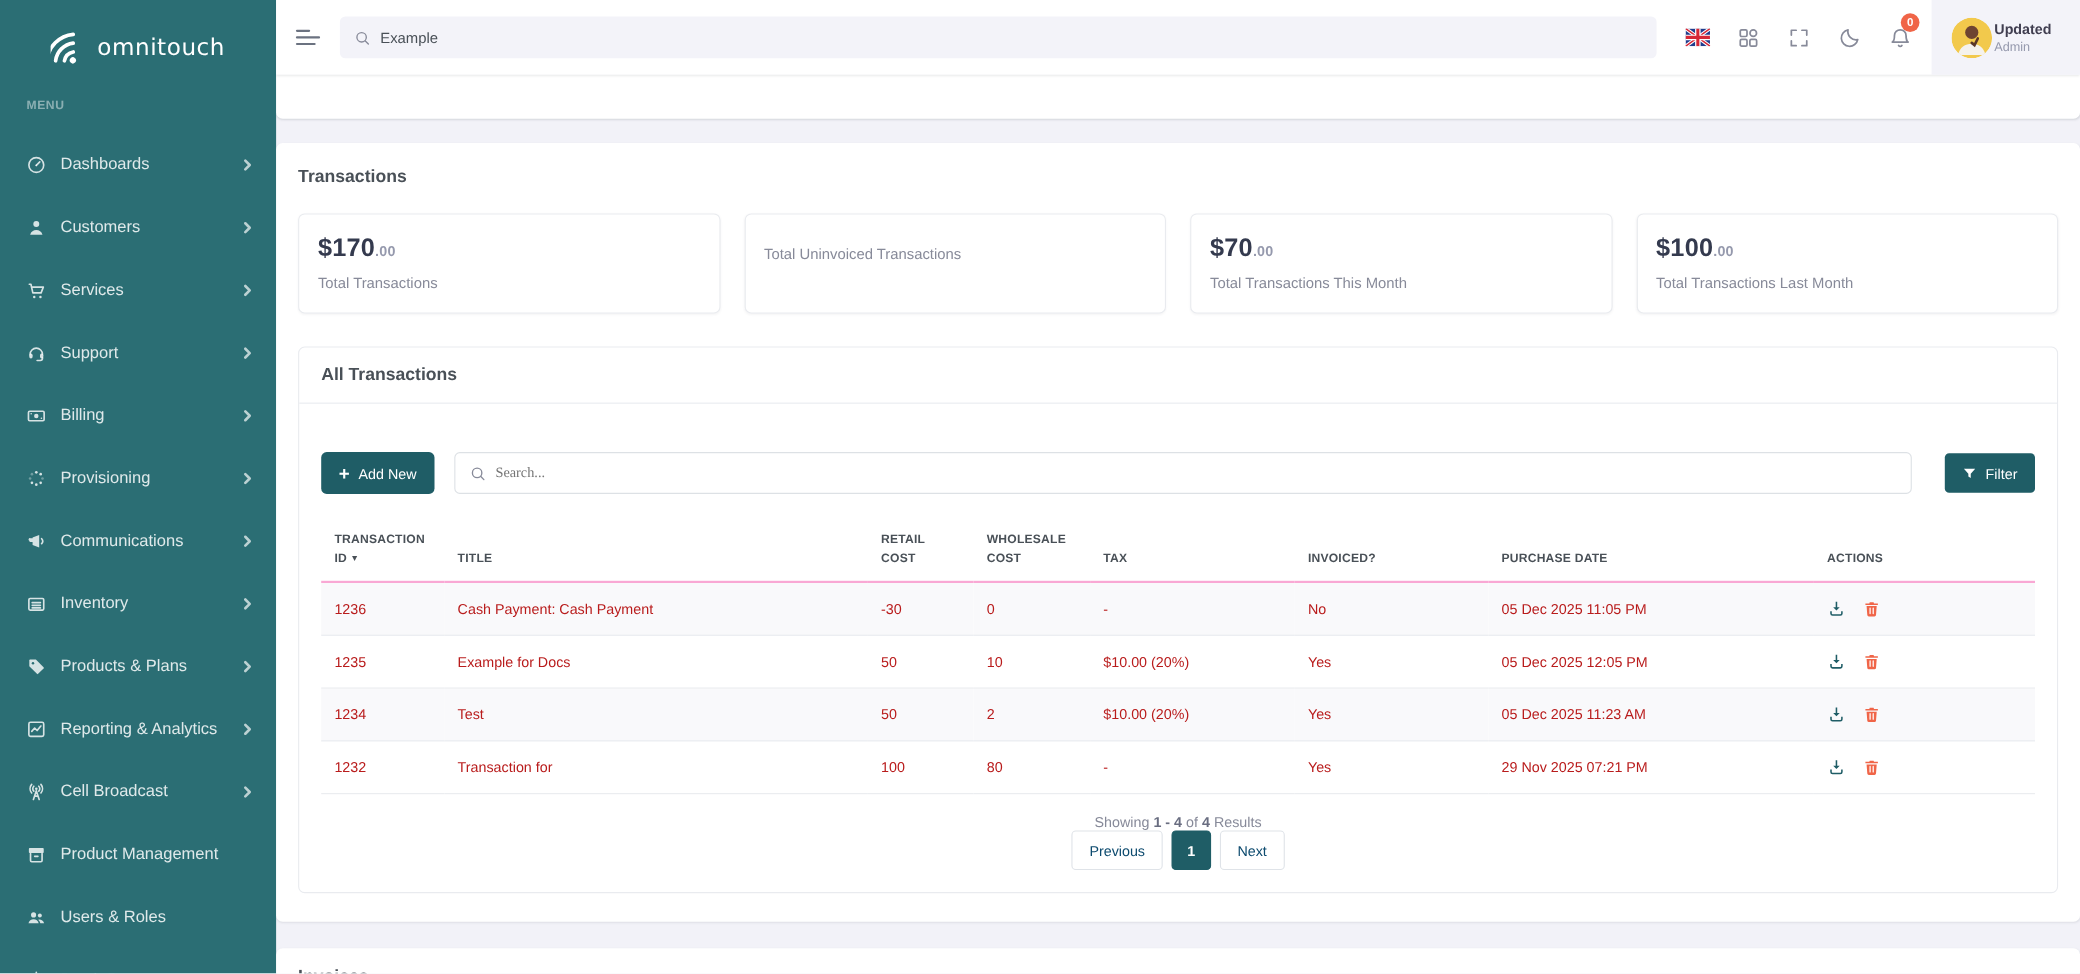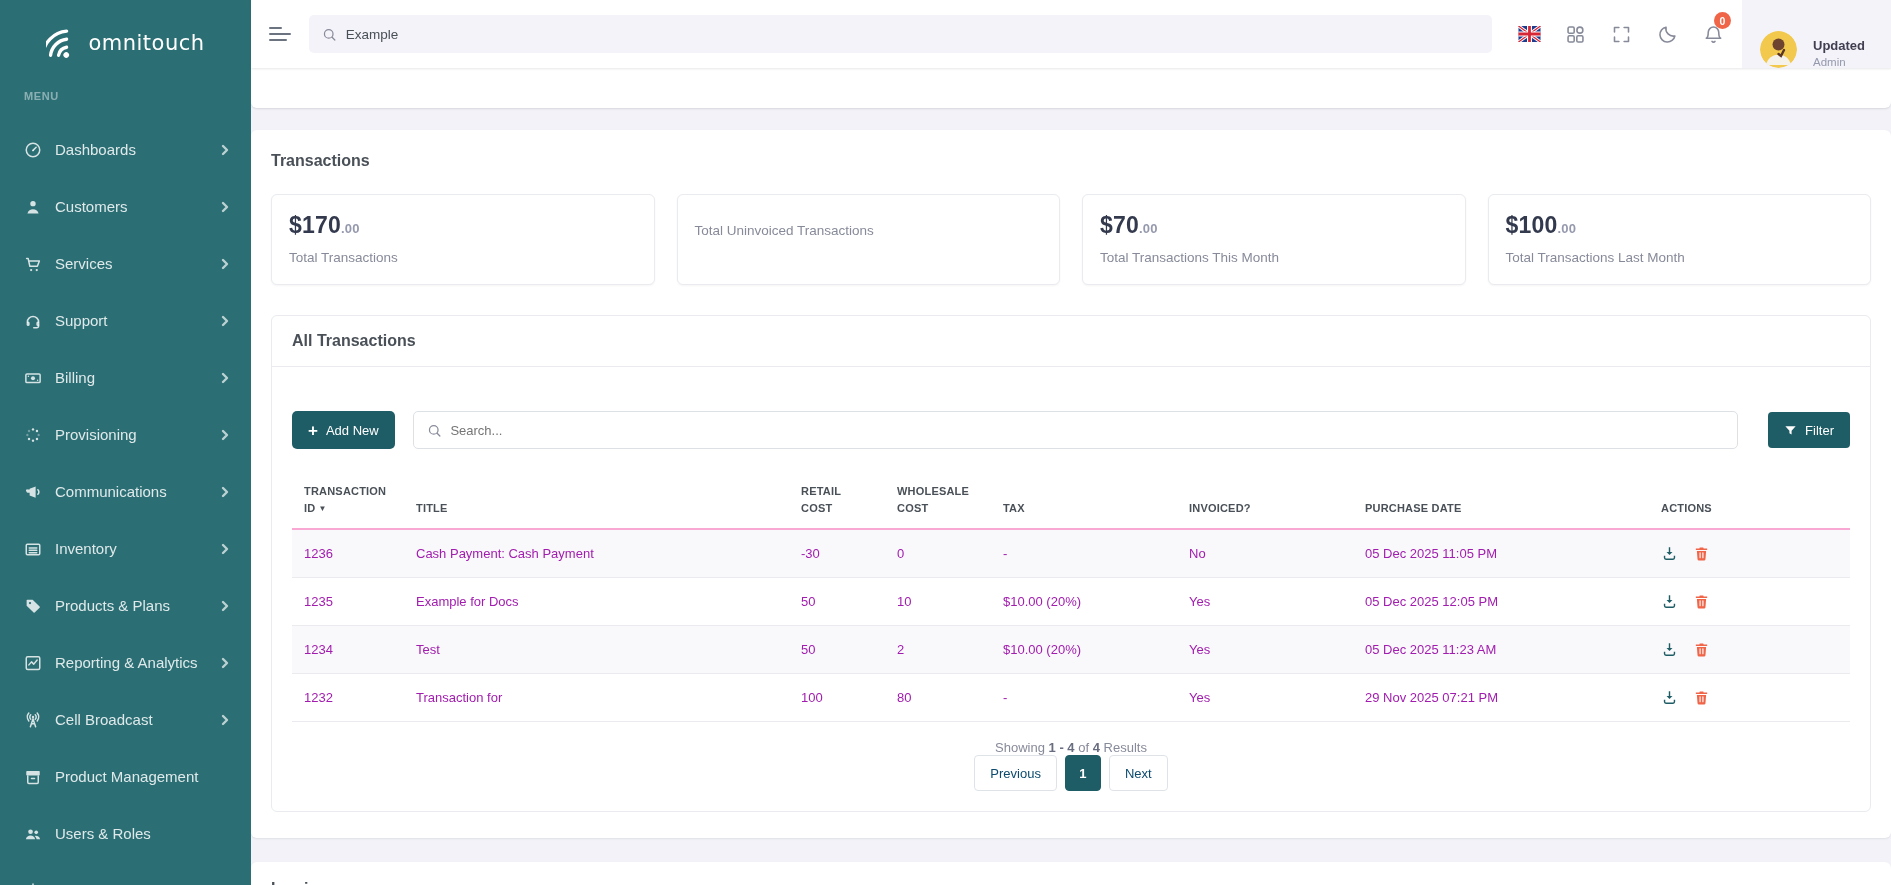--- a/index.html
+++ b/index.html
@@ -25,21 +25,21 @@
   .hamburger { width:22px; display:flex; flex-direction:column; gap:4px; cursor:pointer; border:none; background:transparent; padding:0; margin-right:18px; }
   .hamburger span { height:2px; border-radius:2px; background:#6b7280; display:block; }
   .hamburger span:nth-child(1){ width:13px; } .hamburger span:nth-child(2){ width:22px; } .hamburger span:nth-child(3){ width:18px; }
   .topbar-search { flex:1; height:38px; background:#f3f3f9; border-radius:5px; display:flex; align-items:center; gap:9px; padding:0 13px; }
   .topbar-search svg { width:15px; height:15px; stroke:#878a99; fill:none; stroke-width:2; stroke-linecap:round; }
   .topbar-search input { border:none; outline:none; background:transparent; font-size:13.5px; color:#495057; width:100%; font-family:"Liberation Sans",sans-serif; }
   .topbar-icons { display:flex; align-items:center; margin:0 6px 0 14px; }
   .tb-btn { width:46px; height:68px; display:flex; align-items:center; justify-content:center; background:transparent; border:none; cursor:pointer; position:relative; color:#878a99; }
   .tb-btn svg.lineicon { width:21px; height:21px; stroke:currentColor; fill:none; stroke-width:1.8; stroke-linecap:round; stroke-linejoin:round; }
   .badge { position:absolute; top:12px; right:5px; min-width:17px; height:17px; border-radius:9px; background:#f06548; color:#fff; font-size:10.5px; font-weight:bold; display:flex; align-items:center; justify-content:center; padding:0 4px; }
-  .user-block { height:68px; background:#f3f3f9; display:flex; align-items:flex-end; gap:16px; padding:0 26px 0 18px; cursor:pointer; border:none; }
+  .user-block { height:68px; background:#f3f3f9; display:flex; align-items:center; gap:2px; padding:0 26px 0 18px; cursor:pointer; border:none; }
   .avatar { width:37px; height:37px; border-radius:50%; overflow:hidden; flex:0 0 37px; }
   .user-meta { display:flex; flex-direction:column; align-items:flex-start; gap:3px; }
   .user-name { font-size:13px; font-weight:bold; color:#403e50; }
   .user-role { font-size:11.5px; color:#9599ad; }
 
   
   .content { flex:1; padding:0 0; overflow:hidden; }
   .card-fragment { height:40px; background:#fff; border-radius:0 0 6px 6px; box-shadow:0 1px 2px rgba(56,65,74,.15); margin-bottom:22px; }
   .card { background:#fff; border-radius:6px; box-shadow:0 1px 2px rgba(56,65,74,.10); }
   .main-card { padding:22px 20px 26px; margin-bottom:24px; }
@@ -54,28 +54,28 @@
 
   .subcard { border:1px solid #e9ebef; border-radius:6px; }
   .subcard-header { padding:16px 20px; border-bottom:1px solid #e9ebef; }
   .subcard-body { padding:26px 20px 20px; }
 
   .toolbar { display:flex; align-items:center; gap:18px; margin:18px 0 26px; }
   .btn-teal { background:#1f5d66; color:#fff; border:none; border-radius:5px; height:38px; font-size:13px; display:flex; align-items:center; gap:8px; padding:0 16px; cursor:pointer; font-family:"Liberation Sans",sans-serif; }
   .plus-glyph { font-size:17px; line-height:1; font-weight:bold; }
   .table-search { flex:1; height:38px; border:1px solid #dde1e5; border-radius:5px; display:flex; align-items:center; gap:9px; padding:0 13px; background:#fff; margin-right:12px; }
   .table-search svg { width:15px; height:15px; stroke:#878a99; fill:none; stroke-width:2; stroke-linecap:round; }
-  .table-search input { border:none; outline:none; font-size:13px; color:#495057; width:100%; background:transparent; font-family:Liberation Sans, sans-serif; }
+  .table-search input { border:none; outline:none; font-size:13px; color:#495057; width:100%; background:transparent; font-family:Liberation Serif, serif; }
   .btn-filter { height:36px; border-radius:4px; }
   .btn-filter svg { width:13px; height:13px; fill:#fff; }
 
   table { width:100%; border-collapse:collapse; table-layout:fixed; }
   thead th { font-size:11px; font-weight:bold; color:#495057; text-transform:uppercase; text-align:left; vertical-align:bottom; padding:8px 12px 12px; border-bottom:2px solid #f9a8d4; line-height:1.5; letter-spacing:.2px; }
   .sort-caret { display:inline-block; margin-left:3px; font-size:8px; color:#495057; vertical-align:1px; }
-  tbody td { font-size:13px; color:#a21caf; padding:15px 12px; border-bottom:1px solid #e9ebef; vertical-align:middle;margin-top:11px; }
+  tbody td { font-size:13px; color:#b91c1c; padding:15px 12px; border-bottom:1px solid #e9ebef; vertical-align:middle;margin-top:11px; }
   tbody tr:nth-child(odd) { background:#f9f9fb; }
   .actions-cell { display:flex; align-items:center; gap:15px; }
   .act-btn { background:transparent; border:none; cursor:pointer; padding:0; display:flex; }
   .act-btn svg { width:17px; height:17px; }
   .dl { color:#1f5d66; } .del { color:#f06548; }
 
   .table-footer { display:flex; align-items:center; justify-content:space-between; padding-top:18px;flex-direction:column; }
   .showing { font-size:13px; color:#878a99; }
   .showing b { color:#696d80; }
   .pagination { display:flex; gap:8px; }

